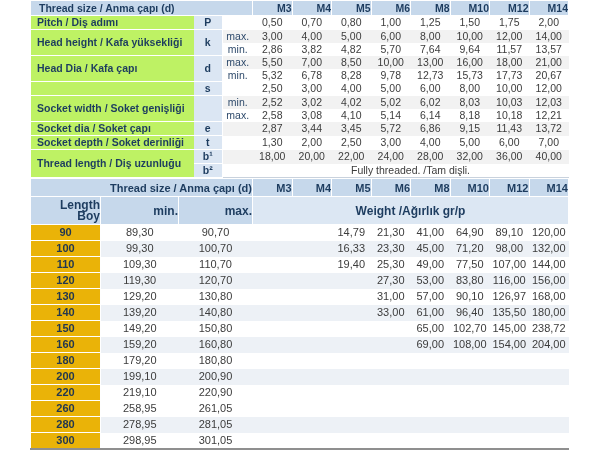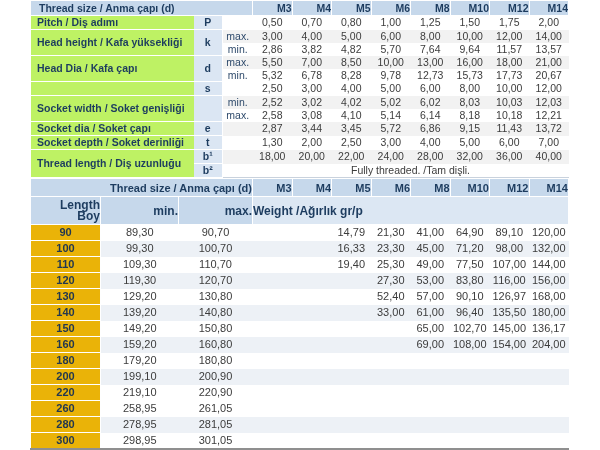--- a/index.html
+++ b/index.html
@@ -21,21 +21,21 @@
   .mm{color:#2e4a6b;text-align:center;font-size:10px;}
   .val{color:#3c3c3c;text-align:center;}
   .st{background:#f2f2f2;}
   .span{text-align:center;color:#3c3c3c;margin-top:20px;}
 
   
   #t2{position:absolute;left:30px;top:178px;width:538px;border-bottom:3px solid #8f8f8f;}
   #t2 thead tr.h1 th{height:17px;font-size:11px;}
   #t2 thead tr.h2 th{height:27px;font-size:12px;}
   #t2 tbody td{height:15px;font-size:11px;line-height:15px;}
-  .whdr{background:#dce7f3;color:#1d3c5f;font-weight:bold;text-align:left;border:1px solid #fff;}
+  .whdr{background:#dce7f3;color:#1d3c5f;font-weight:bold;text-align:center;border:1px solid #fff;}
   .lenh{line-height:11px;}
   .len{background:#eab308;color:#23384f;font-weight:bold;text-align:center;border:1px solid #fff;}
   .num{color:#3c3c3c;text-align:center;}
   .st2{background:#edf1f6;}
 </style>
 </head>
 <body>
 
 <div class="page">
 
@@ -301,21 +301,21 @@
           <td class="num st2">116,00</td>
           <td class="num st2">156,00</td>
         </tr>
         <tr>
           <td class="len">130</td>
           <td class="num">129,20</td>
           <td class="num">130,80</td>
           <td class="num"></td>
           <td class="num"></td>
           <td class="num"></td>
-          <td class="num">52,40</td>
+          <td class="num">31,00</td>
           <td class="num">57,00</td>
           <td class="num">90,10</td>
           <td class="num">126,97</td>
           <td class="num">168,00</td>
         </tr>
         <tr>
           <td class="len">140</td>
           <td class="num st2">139,20</td>
           <td class="num st2">140,80</td>
           <td class="num st2"></td>
@@ -331,21 +331,21 @@
           <td class="len">150</td>
           <td class="num">149,20</td>
           <td class="num">150,80</td>
           <td class="num"></td>
           <td class="num"></td>
           <td class="num"></td>
           <td class="num"></td>
           <td class="num">65,00</td>
           <td class="num">102,70</td>
           <td class="num">145,00</td>
-          <td class="num">136,17</td>
+          <td class="num">238,72</td>
         </tr>
         <tr>
           <td class="len">160</td>
           <td class="num st2">159,20</td>
           <td class="num st2">160,80</td>
           <td class="num st2"></td>
           <td class="num st2"></td>
           <td class="num st2"></td>
           <td class="num st2"></td>
           <td class="num st2">69,00</td>

